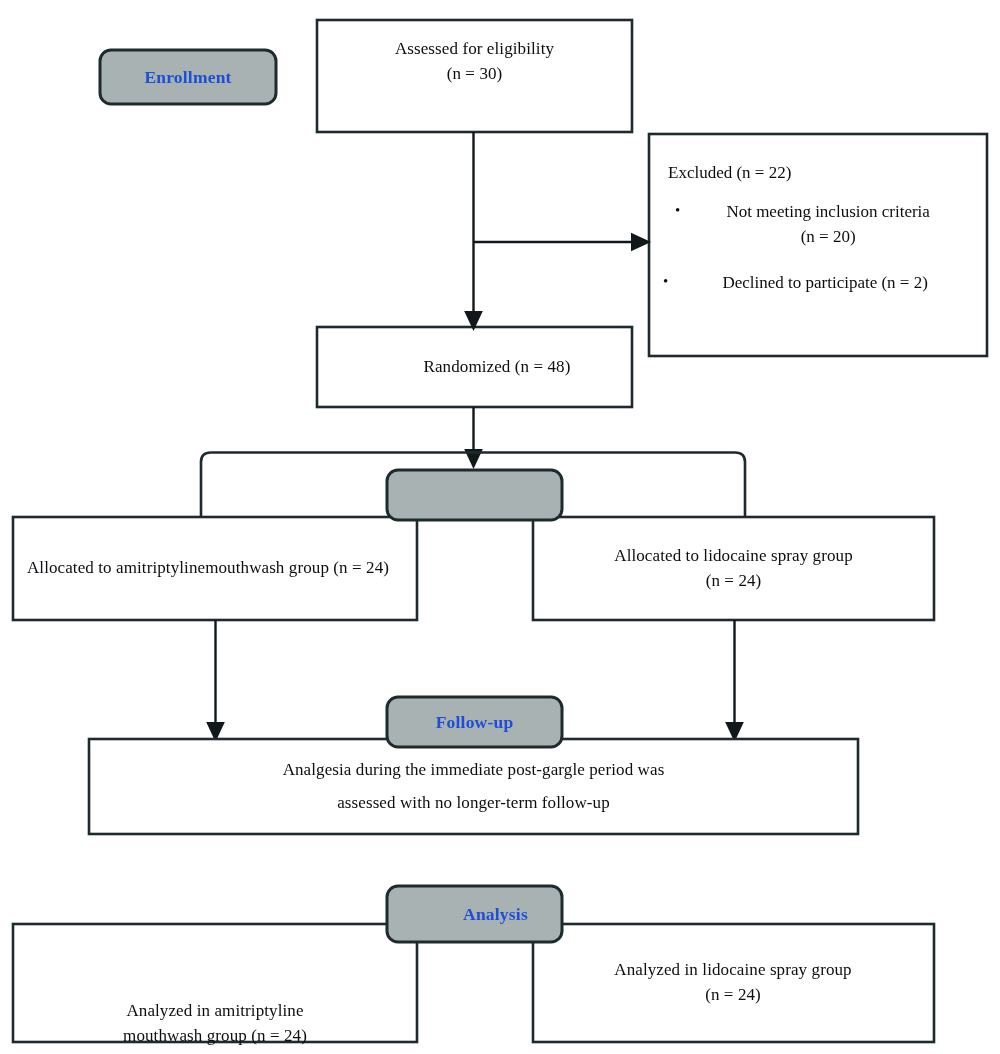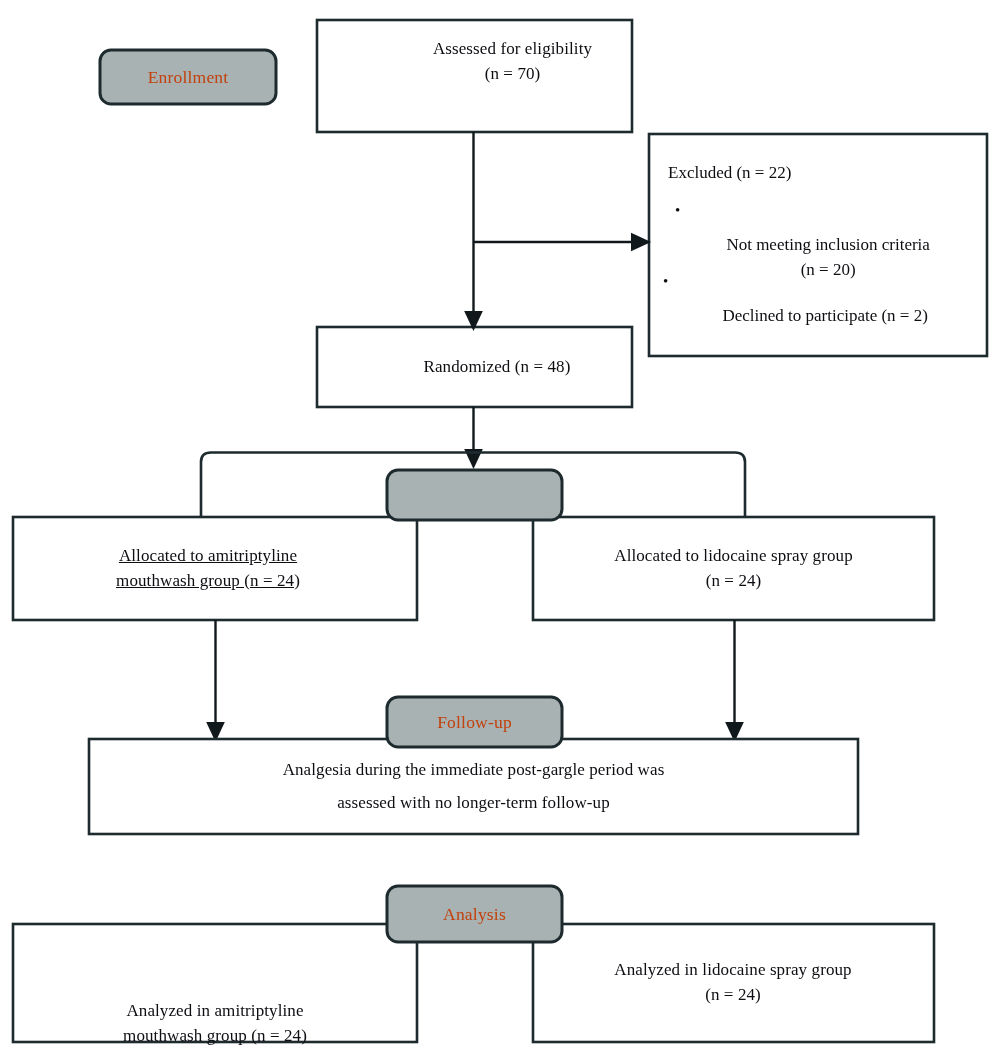--- a/index.html
+++ b/index.html
@@ -33,23 +33,23 @@
     line-height: 1.45;
     letter-spacing: 0.1px;
     box-sizing: border-box;
   }
   .pill-text {
     position: absolute;
     display: flex;
     align-items: center;
     justify-content: center;
     text-align: center;
-    font-weight: normal;
+    font-weight: bold;
     font-size: 17.5px;
-    color: #c2410c;
+    color: #1d4ed8;
     letter-spacing: 0.2px;
     box-sizing: border-box;
     border-radius: 8px;
   }
   .excl-head {
     position: absolute;
     text-align: left;
     width: 100%;
     font-size: 17px;
     color: #0d0d12;
@@ -65,21 +65,20 @@
   }
   .bullet {
     flex: 0 0 auto;
     margin-right: 9px;
     font-size: 15px;
     line-height: 1.45;
   }
   .excl-label {
     text-align: center;
     flex: 1 1 auto;
-    margin-top: 33px;
   }
 </style>
 </head>
 <body>
 
 <div id="canvas">
 
   <svg id="lines" viewBox="0 0 1000 1054">
     <defs>
       <marker id="arrowhead" markerWidth="9" markerHeight="9" refX="4.2" refY="4.5" orient="auto" markerUnits="strokeWidth">
@@ -123,27 +122,27 @@
 
   <div class="pill-text" style="left:100px; top:50px; width:176px; height:54px;">
     <span>Enrollment</span>
   </div>
 
 
   <div class="pill-text" style="left:387px; top:697px; width:175px; height:50px;text-align:center;">
     <span>Follow-up</span>
   </div>
 
-  <div class="pill-text" style="left:387px; top:886px; width:175px; height:56px;">
+  <div class="pill-text" style="left:408px; top:886px; width:175px; height:56px;">
     <span>Analysis</span>
   </div>
 
-  <div class="node-text" style="left:317px; top:20px; width:315px; height:84px; flex-direction:column;margin-left:38px;">
+  <div class="node-text" style="left:317px; top:20px; width:315px; height:84px; flex-direction:column;">
     <span>Assessed for eligibility</span>
-    <span>(n = 70)</span>
+    <span>(n = 30)</span>
   </div>
 
   <div style="position:absolute; left:649px; top:134px; width:338px; height:222px;">
     <div class="excl-head" style="top:29px;">Excluded (n = 22)</div>
 
     <div class="excl-item" style="left:26px; top:66px; width:292px; flex-direction:row;">
       <span class="bullet">•</span>
       <span class="excl-label">
         <span>Not meeting inclusion criteria</span><br>
         <span>(n = 20)</span>
@@ -153,21 +152,21 @@
     <div class="excl-item" style="left:14px; top:137px; width:310px; flex-direction:row;">
       <span class="bullet">•</span>
       <span class="excl-label">Declined to participate (n = 2)</span>
     </div>
   </div>
 
   <div class="node-text" style="left:317px; top:327px; width:315px; height:80px; flex-direction:column;padding-left:45px;">
     <span>Randomized (n = 48)</span>
   </div>
 
-  <div class="node-text" style="left:13px; top:517px; width:390px; height:103px; flex-direction:column;text-decoration:underline;">
+  <div class="node-text" style="left:13px; top:517px; width:390px; height:103px; flex-direction:row;">
     <span>Allocated to amitriptyline</span>
     <span>mouthwash group (n = 24)</span>
   </div>
 
   <div class="node-text" style="left:533px; top:517px; width:401px; height:103px; flex-direction:column;">
     <span>Allocated to lidocaine spray group</span>
     <span>(n = 24)</span>
   </div>
 
   <div class="node-text" style="left:89px; top:739px; width:769px; height:95px; flex-direction:column;gap:8px;">

